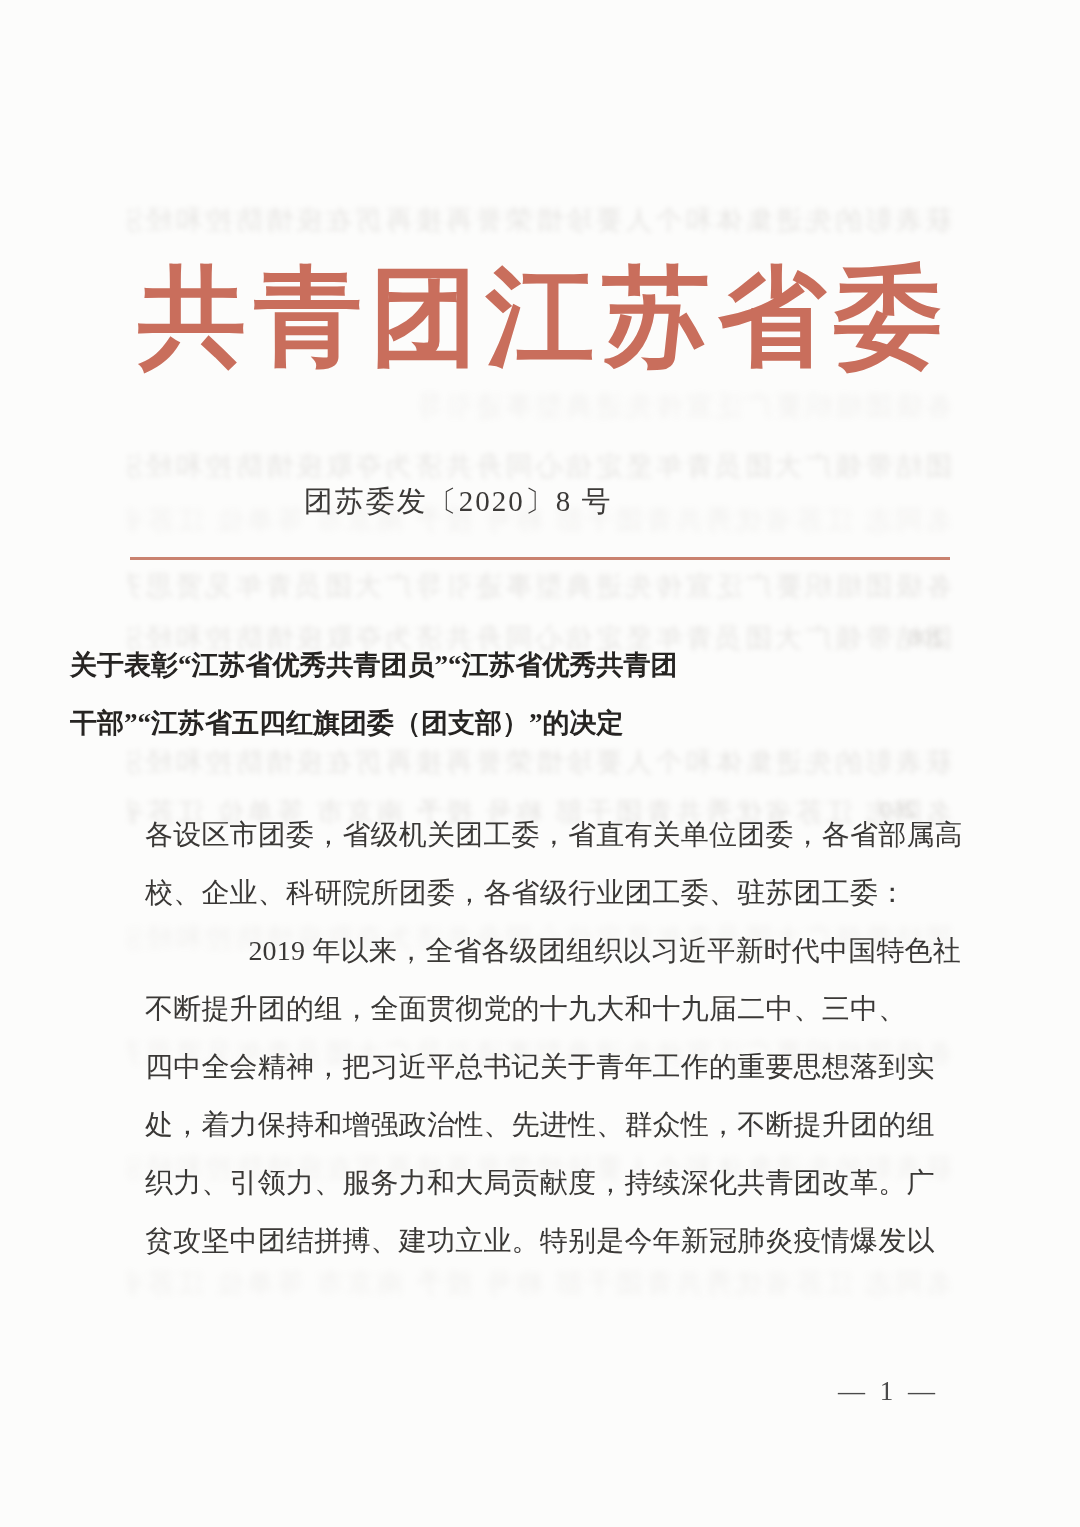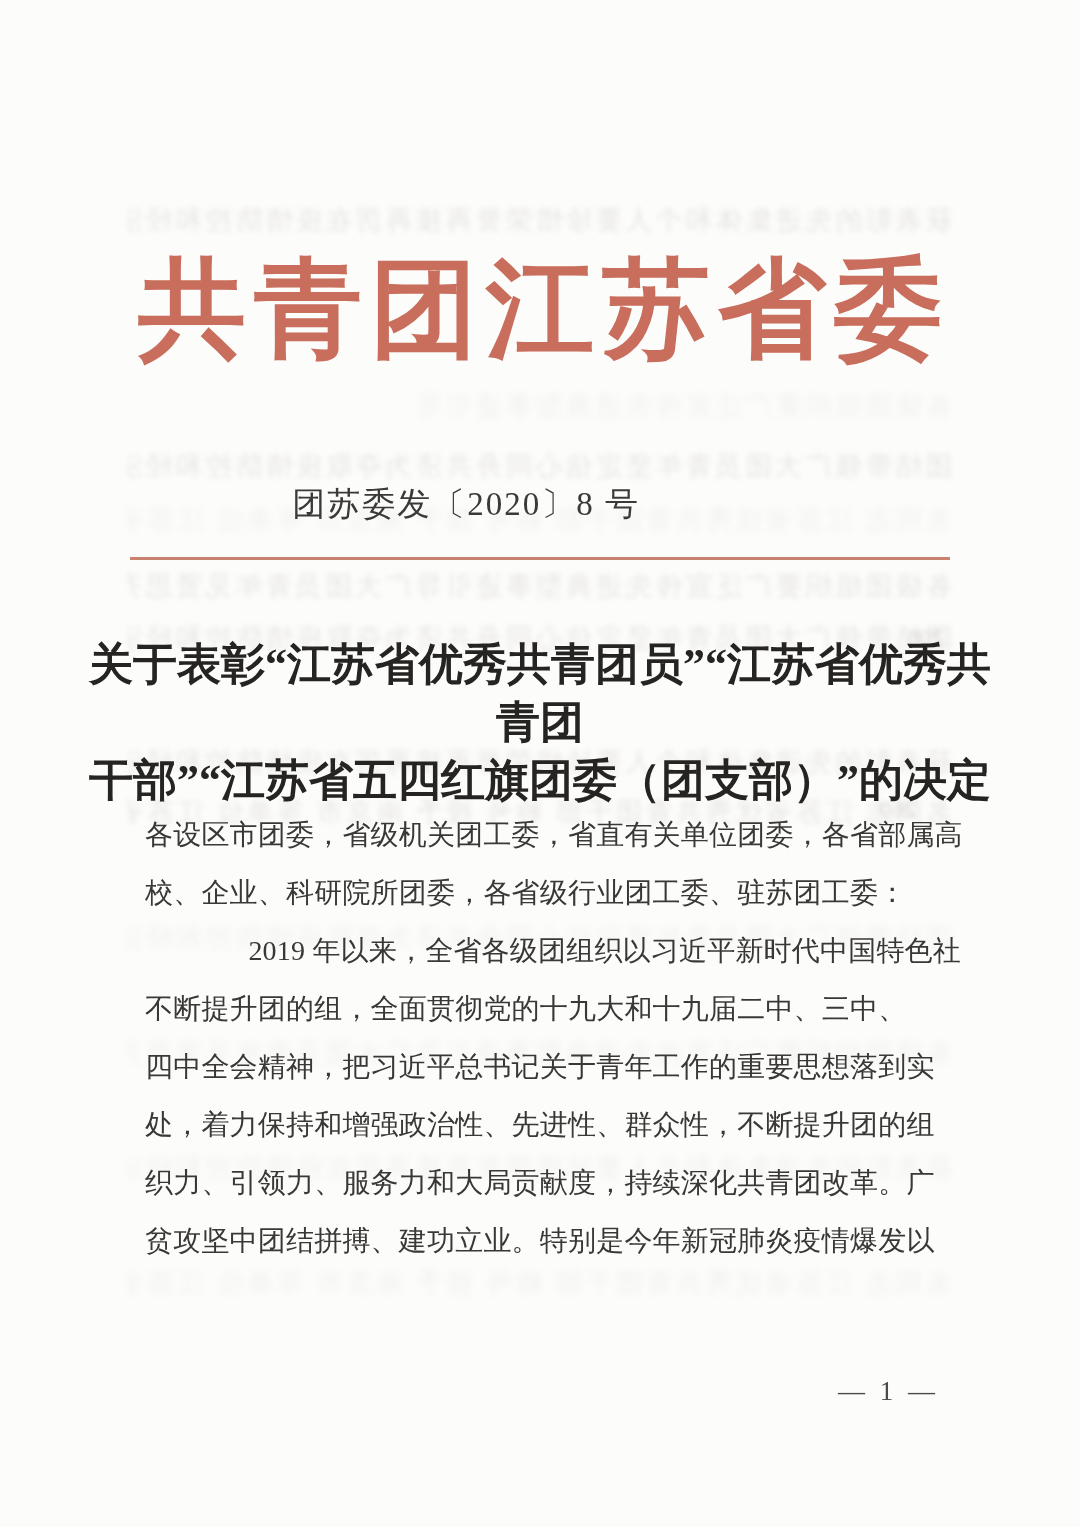--- a/index.html
+++ b/index.html
@@ -36,53 +36,52 @@
     filter:blur(2.2px);
     color:#8f8a84;
     opacity:.25;
     font-size:24px;
     pointer-events:none;
   }
 
   
   .masthead{
     position:absolute;
-    top:240px;left:130px;width:820px;
+    top:248px;left:130px;width:820px;
     text-align:center;
     font-size:108px;
     font-weight:bold;
     letter-spacing:8px;
     color:#c96e5c;
     line-height:140px;
     text-indent:8px; 
   }
 
   
   .doc-number{
     position:absolute;
-    top:482px;left:12px;width:908px;
+    top:482px;left:4px;width:908px;
     text-align:center;
-    font-size:33px;
+    font-size:29px;
     letter-spacing:2px;
     color:#3c3a38;
   }
 
   
   .red-rule{
     position:absolute;
     top:557px;left:130px;width:820px;height:3px;
     background:#c9826f;
   }
 
   
   .doc-title{
     position:absolute;
     top:636px;left:70px;width:940px;
-    text-align:center;
-    font-size:44px;
+    font-size:27px;
     font-weight:900;
     color:#262422;
     line-height:58px;
   }
 
   
   .body-text{
     position:absolute;
     top:806px;left:145px;width:816px;
     font-size:28px;

